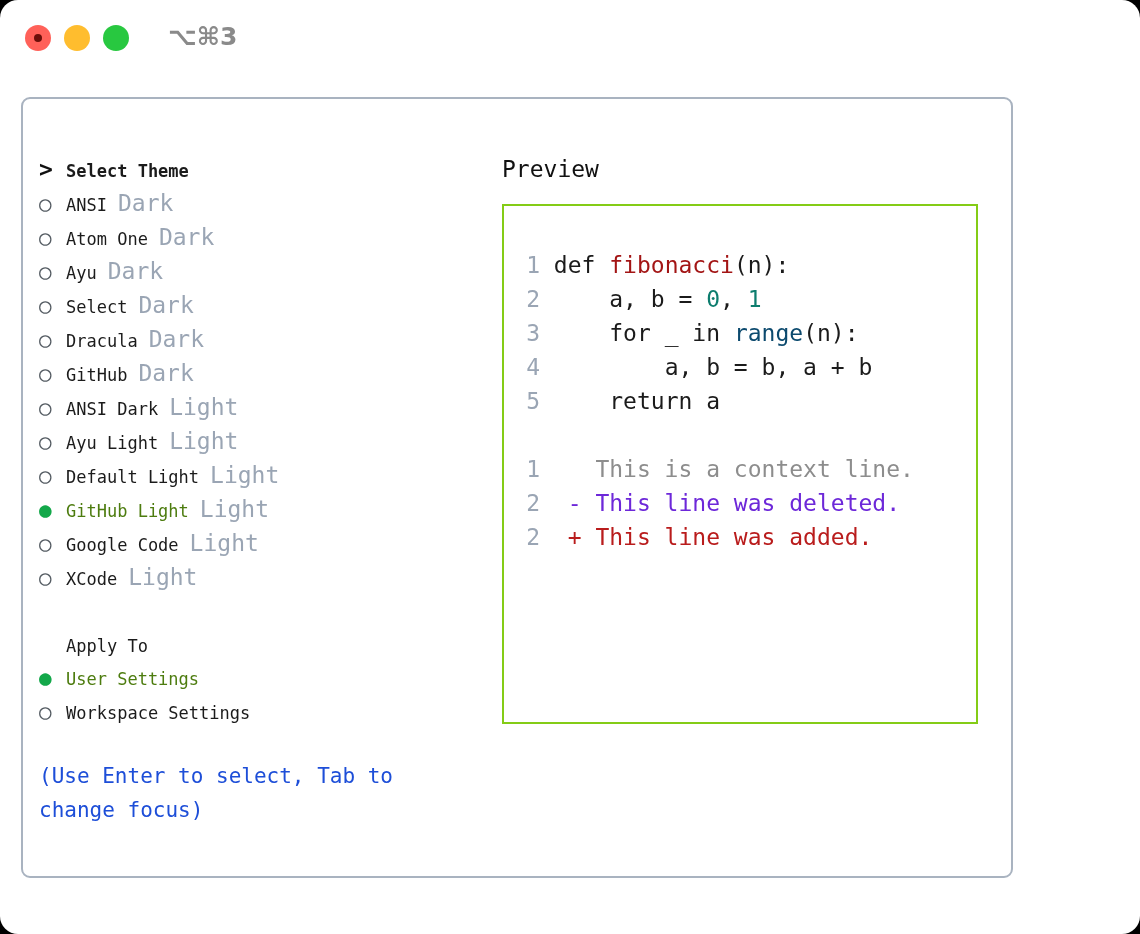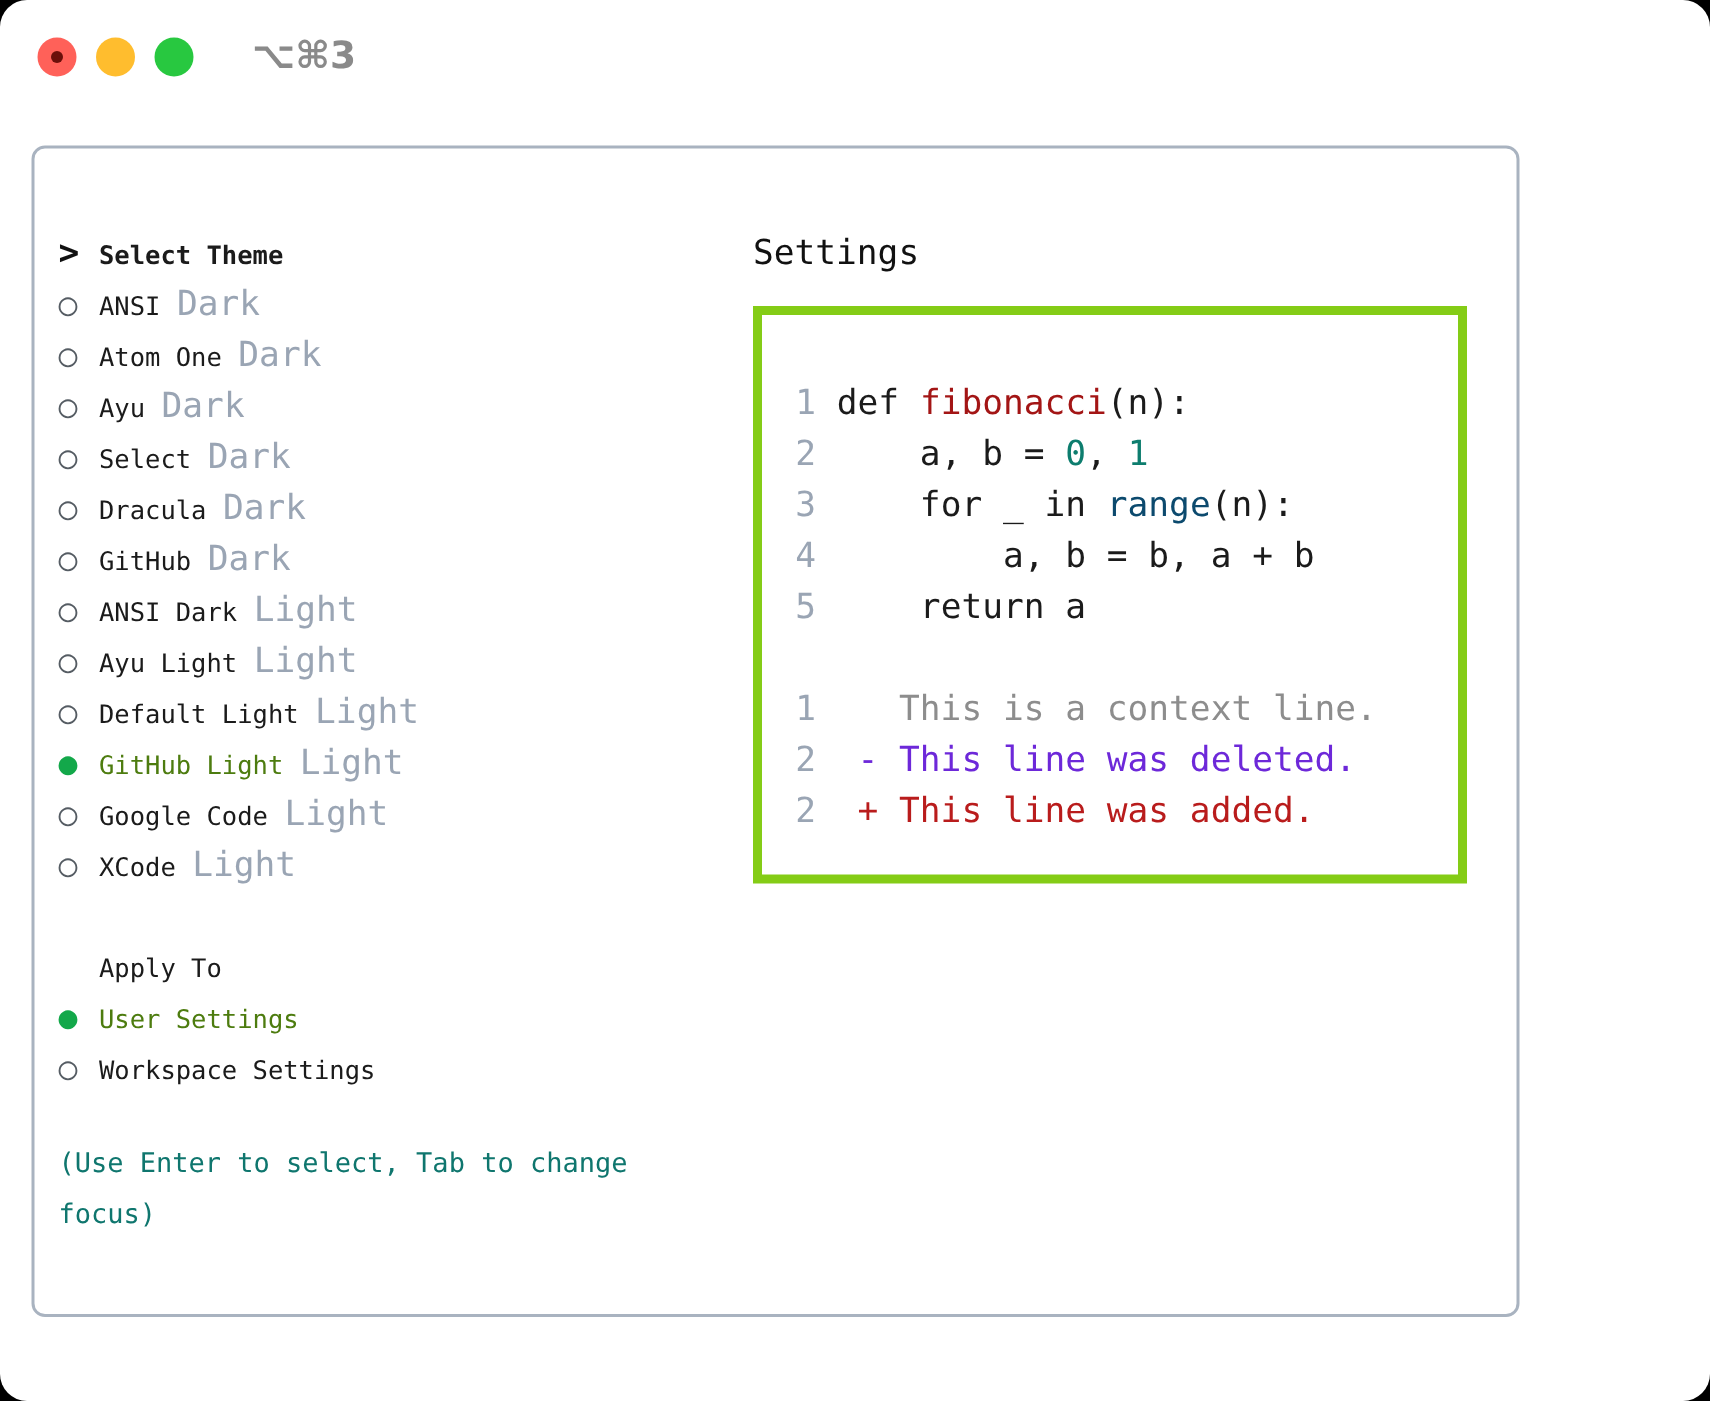--- a/index.html
+++ b/index.html
@@ -123,23 +123,23 @@
   .badge {
     font-size: 23px;
     line-height: 34px;
     color: #9aa5b4;
     margin-left: 11px;
   }
 
   .section-gap { height: 33px; }
   .hint {
     margin-top: 30px;
-    font-size: 18px;
-    line-height: 34px;
-    color: #0f766e;
+    font-size: 21px;
+    line-height: 34px;
+    color: #1d4ed8;
     width: 400px;
     white-space: normal;
   }
 
   
   .right-col {
     position: absolute;
     left: 479px;
     top: 53px;
     width: 495px;
@@ -147,22 +147,22 @@
   .preview-title {
     font-size: 23px;
     line-height: 34px;
     color: #111111;
   }
   .preview-box {
     position: absolute;
     left: 479px;
     top: 105px;
     width: 476px;
-    height: 385px;
-    border: 6px solid #84cc16;
+    height: 520px;
+    border: 2px solid #84cc16;
     box-sizing: border-box;
     background: #ffffff;
   }
   .code {
     position: absolute;
     left: 10px;
     top: 42px;
     font-size: 23px;
     line-height: 34px;
     white-space: pre;
@@ -234,21 +234,21 @@
 
       <div id="apply-items">
           <div class="row selected"><span class="marker filled">●</span><span class="label">User Settings</span></div>
           <div class="row"><span class="marker hollow">○</span><span class="label">Workspace Settings</span></div>
         </div>
 
       <div class="hint">(Use Enter to select, Tab to change focus)</div>
     </div>
 
     <div class="right-col">
-      <div class="preview-title">Settings</div>
+      <div class="preview-title">Preview</div>
     </div>
 
     <div class="preview-box">
       <div class="code" id="code-area"><span class="codeline"><span class="ln">1</span> <span class="tok-kw">def </span><span class="tok-fn">fibonacci</span><span class="ctext">(n):</span></span><span class="codeline"><span class="ln">2</span> <span class="ctext">    a, b = </span><span class="tok-num">0</span><span class="ctext">, </span><span class="tok-num">1</span></span><span class="codeline"><span class="ln">3</span> <span class="ctext">    for _ in </span><span class="tok-call">range</span><span class="ctext">(n):</span></span><span class="codeline"><span class="ln">4</span> <span class="ctext">        a, b = b, a + b</span></span><span class="codeline"><span class="ln">5</span> <span class="ctext">    return a</span></span><span class="spacer-line"></span><span class="codeline"><span class="ln">1</span><span class="diff-ctx">    This is a context line.</span></span><span class="codeline"><span class="ln">2</span><span class="diff-del">  - This line was deleted.</span></span><span class="codeline"><span class="ln">2</span><span class="diff-add">  + This line was added.</span></span></div>
     </div>
 
   </div>
 </div>
 
 </body></html>

